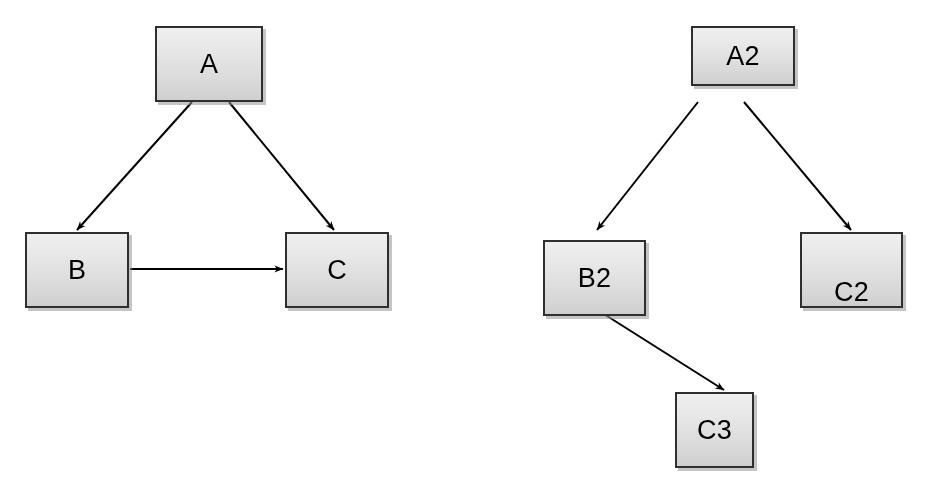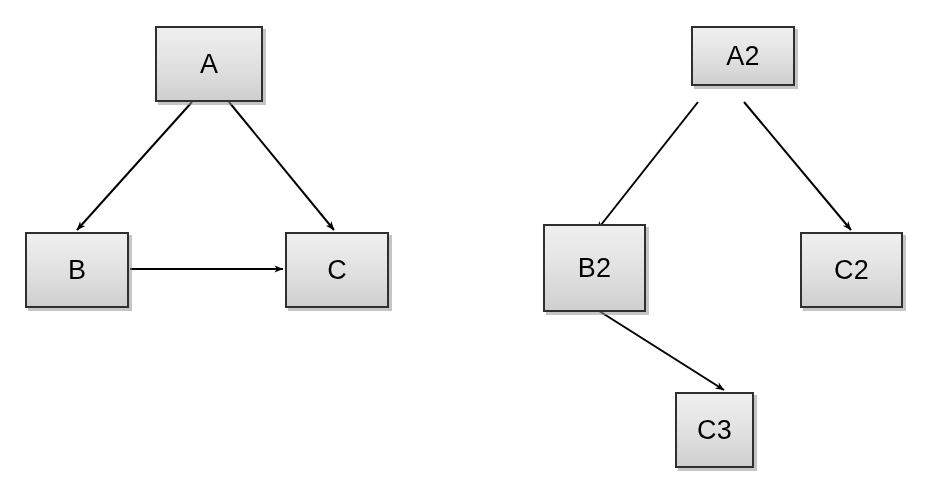--- a/index.html
+++ b/index.html
@@ -71,24 +71,24 @@
       </div>
       <div class="node" style="left: 25px; top: 232px; width: 104px; height: 76px;">
         <span class="node-label">B</span>
       </div>
       <div class="node" style="left: 285px; top: 232px; width: 104px; height: 76px;">
         <span class="node-label">C</span>
       </div>
       <div class="node" style="left: 668px; top: 26px; width: 104px; height: 60px; margin-left: 23px;">
         <span class="node-label">A2</span>
       </div>
-      <div class="node" style="left: 543px; top: 224px; width: 103px; height: 88px;">
+      <div class="node" style="left: 543px; top: 240px; width: 103px; height: 76px;">
         <span class="node-label">B2</span>
       </div>
-      <div class="node" style="left: 800px; top: 232px; width: 103px; height: 76px;">
+      <div class="node" style="left: 800px; top: 232px; width: 103px; height: 76px; align-items: flex-end;">
         <span class="node-label">C2</span>
       </div>
       <div class="node" style="left: 675px; top: 392px; width: 79px; height: 76px;">
         <span class="node-label">C3</span>
       </div>
     </div>
 
 </div>
 
 </body></html>

